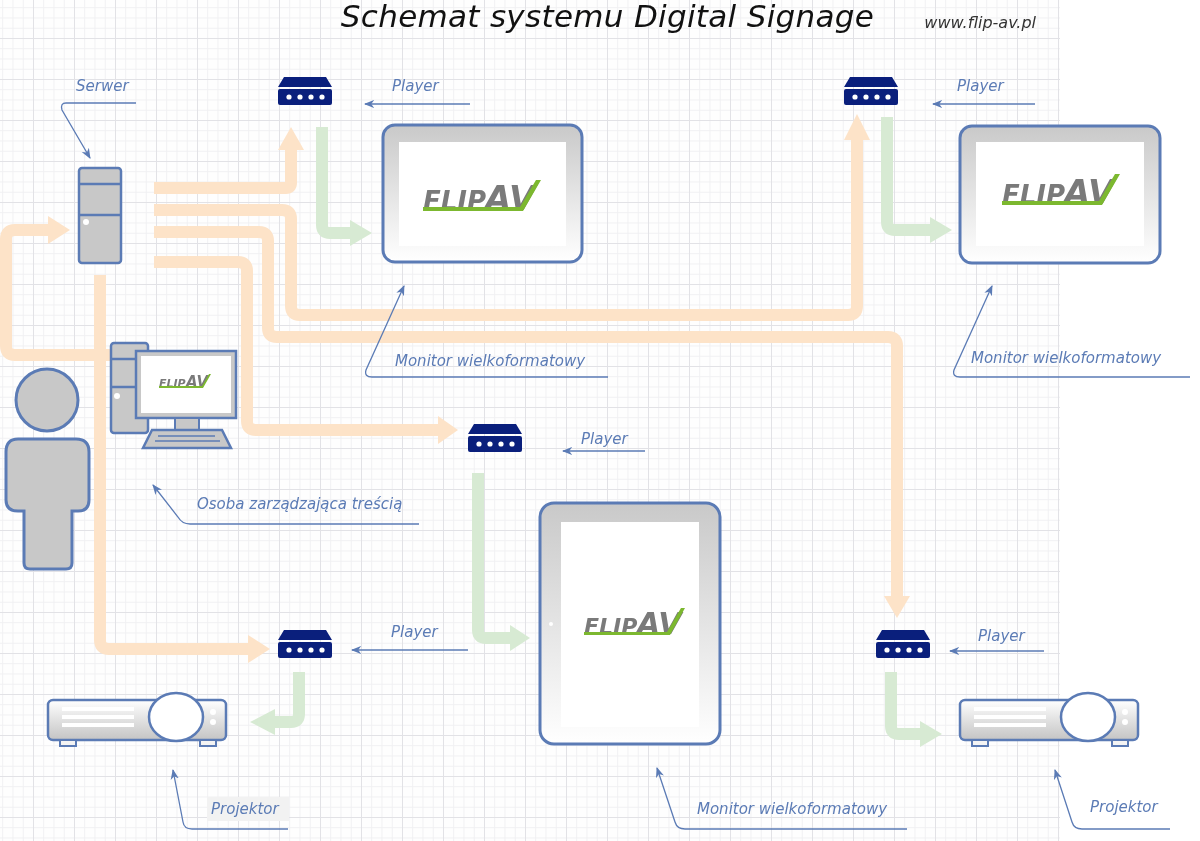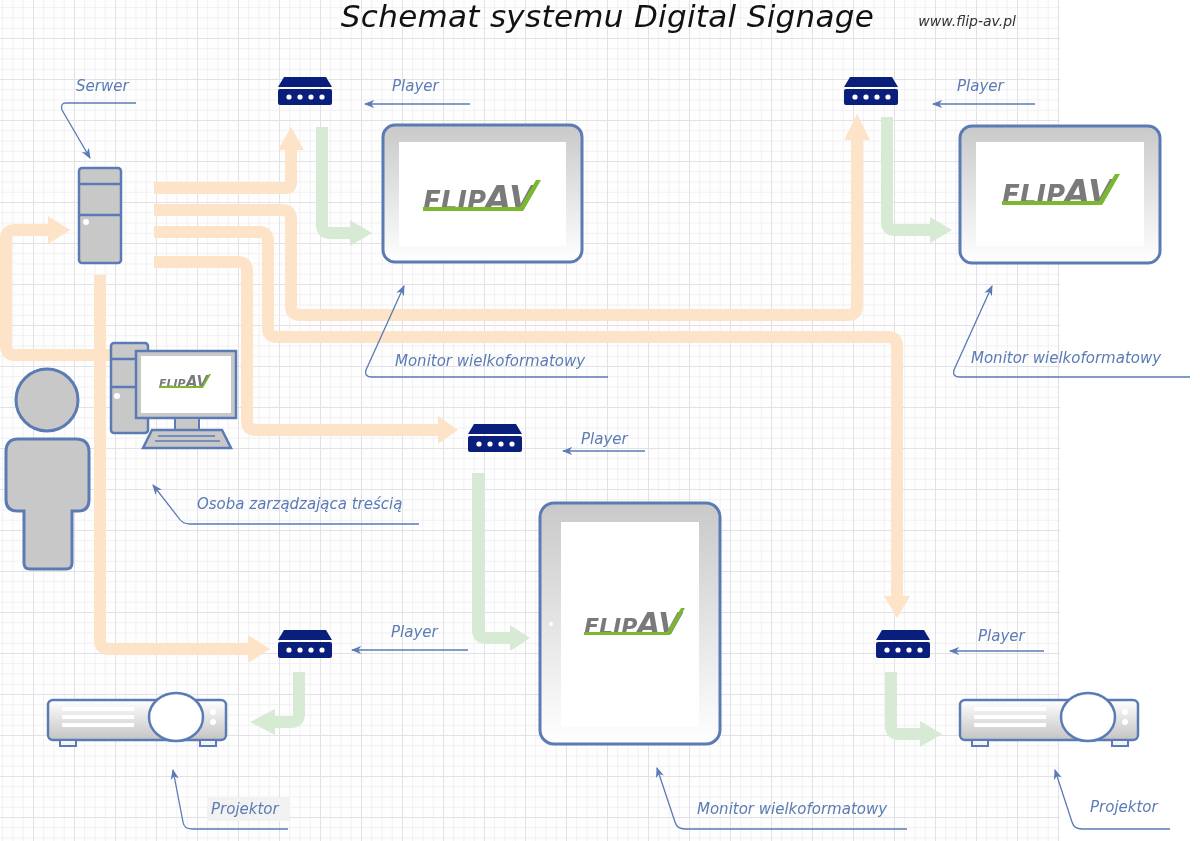--- a/index.html
+++ b/index.html
@@ -9,21 +9,21 @@
     background-image:
       linear-gradient(#e2e2e6 1px, transparent 1px),
       linear-gradient(90deg,#e2e2e6 1px, transparent 1px),
       linear-gradient(#f0f0f2 1px, transparent 1px),
       linear-gradient(90deg,#f0f0f2 1px, transparent 1px);
     background-size:41px 41px,41px 41px,10.25px 10.25px,10.25px 10.25px;
     background-position:-8px -3px,-8px -3px,-8px -3px,-8px -3px;
   }
   svg#diagram{position:absolute;left:0;top:0;}
   .title{position:absolute;left:0;width:1215px;top:-2px;text-align:center;font-style:italic;font-size:31px;color:#111;letter-spacing:0.3px;}
-  .url{position:absolute;right:44px;top:13px;font-style:italic;font-size:14px;color:#333;}
+  .url{position:absolute;right:24px;top:13px;font-style:italic;font-size:16px;color:#333;}
   .lbl{font-family:"DejaVu Sans",sans-serif;font-style:italic;font-size:15px;fill:#5b7bb5;}
   .logo-flip{font-family:"DejaVu Sans",sans-serif;font-style:italic;font-weight:bold;fill:#7a7a7a;}
 </style>
 </head>
 <body>
 
 <div id="stage">
   <div class="title">Schemat systemu Digital Signage</div>
   <div class="url">www.flip-av.pl</div>
 

